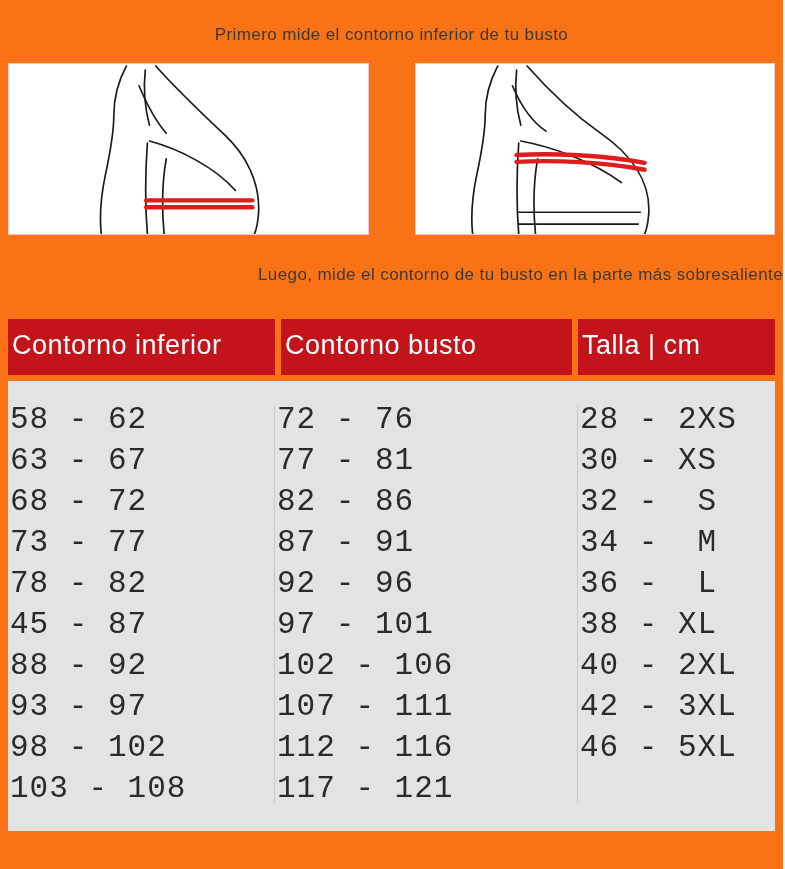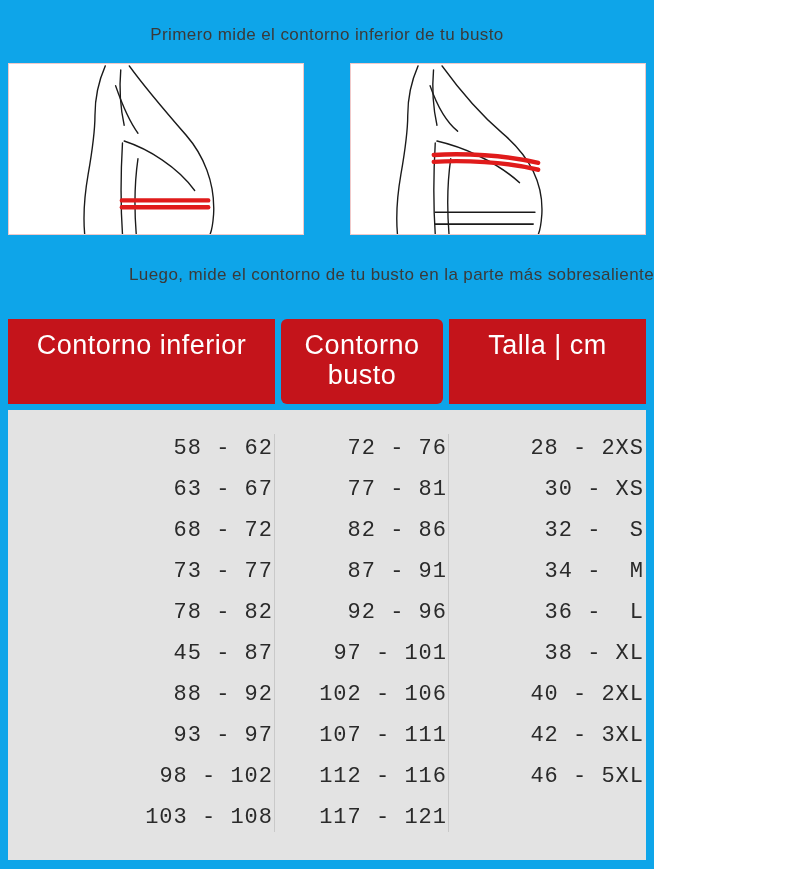--- a/index.html
+++ b/index.html
@@ -4,24 +4,24 @@
 <style>
   * { box-sizing: border-box; }
   html, body {
     margin: 0; padding: 0;
     width: 785px; height: 869px;
     background: #ffffff;
     font-family: "Liberation Sans", sans-serif;
   }
   .page {
     position: relative;
-    width: 654px;
+    width: 783px;
     height: 869px;
     overflow: hidden;
-    background: #0ea5e9;
+    background: #f97316;
   }
 
   
   .instruction-top {
     text-align: center;
     font-size: 17px;
     color: #3a3a3a;
     letter-spacing: 0.4px;
     padding-top: 25px;
     font-weight: 400;
@@ -58,28 +58,27 @@
     padding: 0 8px;
   }
   .head-row {
     display: flex;
     gap: 6px;
   }
   .head-cell {
     background: #c4141b;
     color: #ffffff;
     font-size: 27px;
-    text-align: center;
     padding: 12px 4px 14px;
     letter-spacing: 0.5px;
     font-weight: 400;
     line-height: 1.1;
   }
   .col-a { flex: 0 0 267px; }
-  .col-b { flex: 1 1 auto; border-radius: 6px; }
+  .col-b { flex: 1 1 auto; }
   .col-c { flex: 0 0 197px; }
 
   .body-wrap {
     background: #e3e3e3;
     margin-top: 6px;
     display: flex;
     padding: 18px 0 22px;
   }
   .body-col {
     position: relative;
@@ -89,23 +88,23 @@
     content: "";
     position: absolute;
     top: 6px;
     bottom: 6px;
     right: 0;
     width: 1px;
     background: #c9c9c9;
   }
   .cell {
     font-family: "Liberation Mono", monospace;
-    font-size: 22px;
+    font-size: 31px;
     color: #2a2a2a;
-    text-align: right;
+    text-align: left;
     line-height: 41px;
     letter-spacing: 1px;
     white-space: pre;
   }
 </style>
 </head>
 <body>
 
 <div class="page">
 

